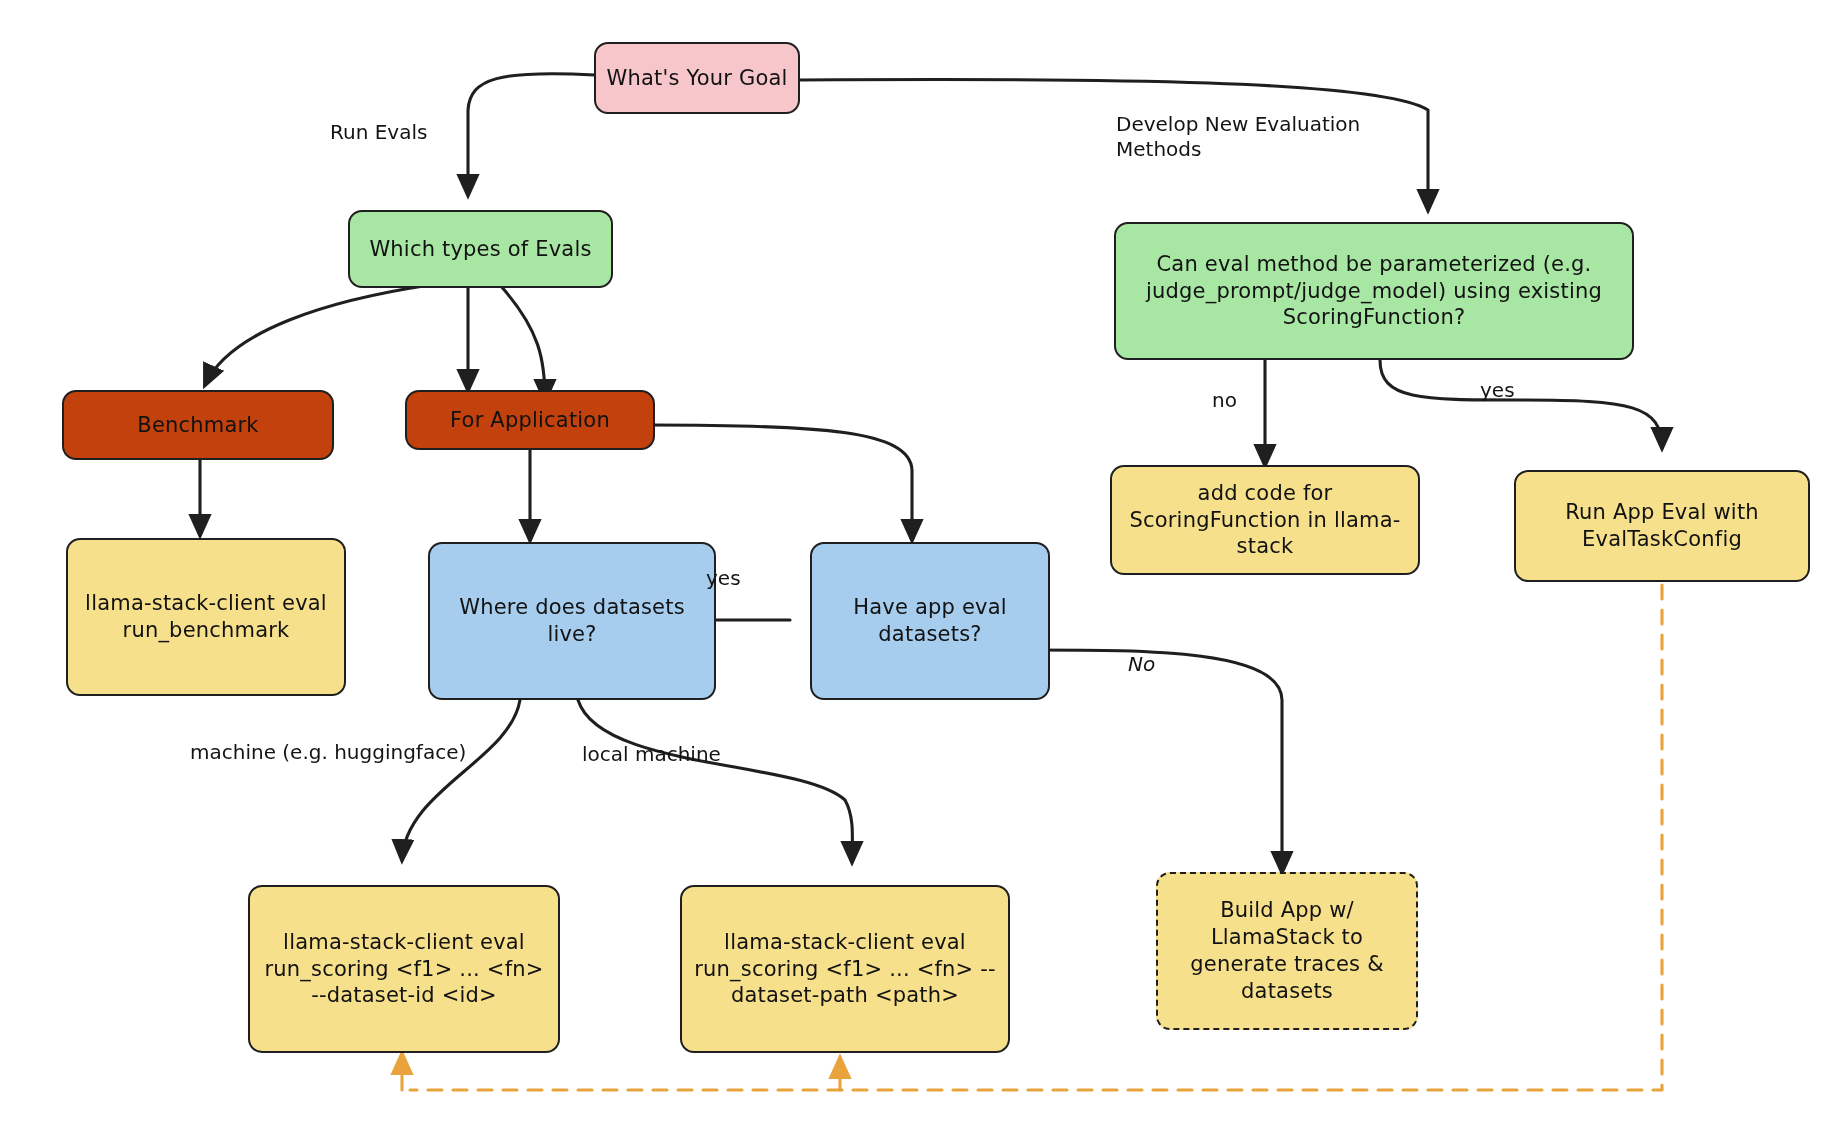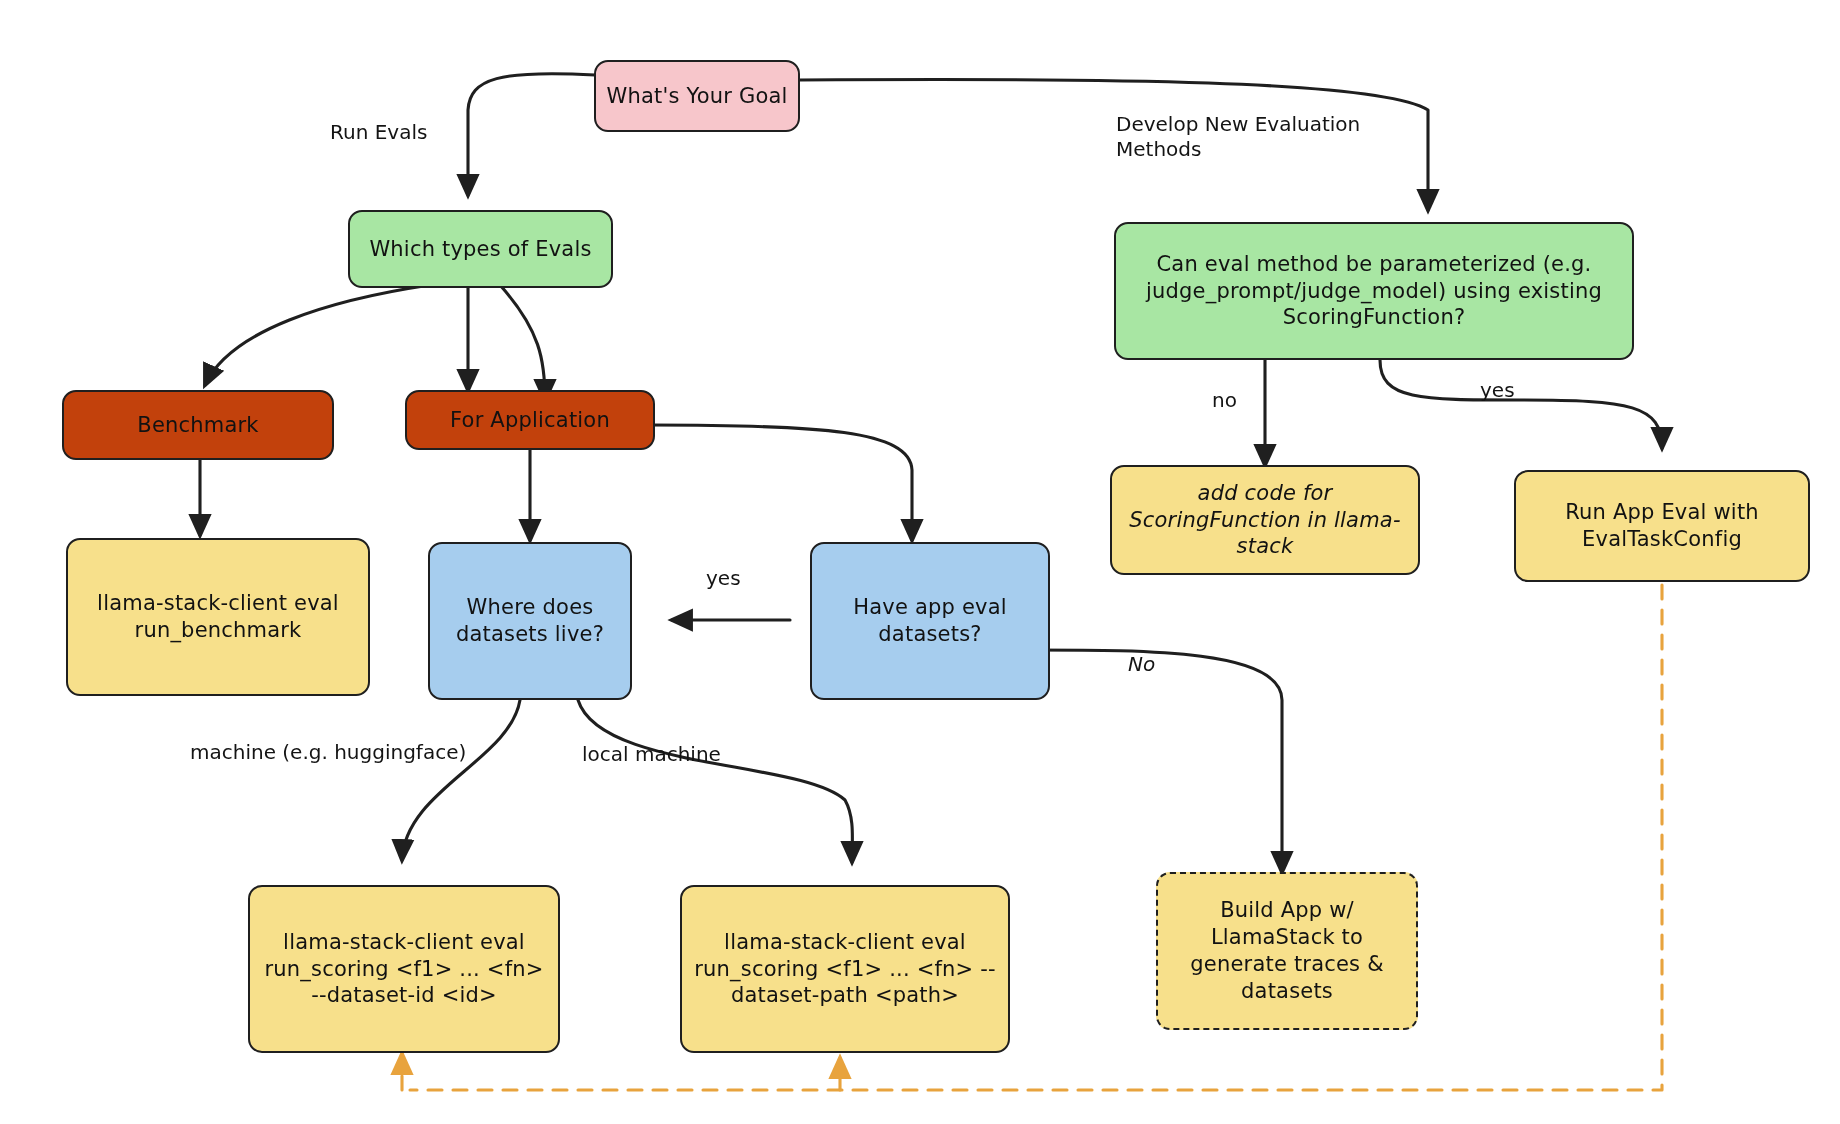--- a/index.html
+++ b/index.html
@@ -105,53 +105,53 @@
       <path d="M 578 700 C 600 770 800 760 845 800 C 855 818 852 840 852 862" marker-end="url(#arrow)"></path>
     </g>
 
     <g fill="none" stroke="#e8a33d" stroke-width="3.1" stroke-dasharray="14 11" stroke-linecap="round" stroke-linejoin="round">
       <path d="M 1662 585 L 1662 1090 L 410 1090"></path>
       <path d="M 840 1090 L 840 1058" marker-end="url(#arrow-orange)"></path>
       <path d="M 402 1090 L 402 1054" marker-end="url(#arrow-orange)"></path>
     </g>
   </svg>
 
-  <div class="node pink" style="left:594px; top:60px; width:206px; height:72px;">
+  <div class="node pink" style="left:594px; top:42px; width:206px; height:72px;">
     <span>What's Your Goal</span>
   </div>
 
   <div class="node green" style="left:348px; top:210px; width:265px; height:78px;">
     <span>Which types of Evals</span>
   </div>
 
   <div class="node green" style="left:1114px; top:222px; width:520px; height:138px; font-size:21px;">
     <span>Can eval method be parameterized (e.g. judge_prompt/judge_model) using existing ScoringFunction?</span>
   </div>
 
   <div class="node white" style="left:62px; top:390px; width:272px; height:70px;">
     <span>Benchmark</span>
   </div>
 
   <div class="node white" style="left:405px; top:390px; width:250px; height:60px;">
     <span>For Application</span>
   </div>
 
-  <div class="node yellow" style="left:1110px; top:465px; width:310px; height:110px;font-style:italic;">
+  <div class="node yellow" style="left:1110px; top:465px; width:310px; height:110px;">
     <span>add code for ScoringFunction in llama-stack</span>
   </div>
 
   <div class="node yellow" style="left:1514px; top:470px; width:296px; height:112px;">
     <span>Run App Eval with EvalTaskConfig</span>
   </div>
 
-  <div class="node yellow" style="left:66px; top:538px; width:304px; height:158px;">
+  <div class="node yellow" style="left:66px; top:538px; width:280px; height:158px;">
     <span>llama-stack-client eval run_benchmark</span>
   </div>
 
-  <div class="node blue" style="left:428px; top:542px; width:204px; height:158px;">
+  <div class="node blue" style="left:428px; top:542px; width:288px; height:158px;">
     <span>Where does datasets live?</span>
   </div>
 
   <div class="node blue" style="left:810px; top:542px; width:240px; height:158px;">
     <span>Have app eval datasets?</span>
   </div>
 
   <div class="node yellow" style="left:248px; top:885px; width:312px; height:168px; font-size:21px;">
     <span>llama-stack-client eval run_scoring &lt;f1&gt; ... &lt;fn&gt; --dataset-id &lt;id&gt;</span>
   </div>

